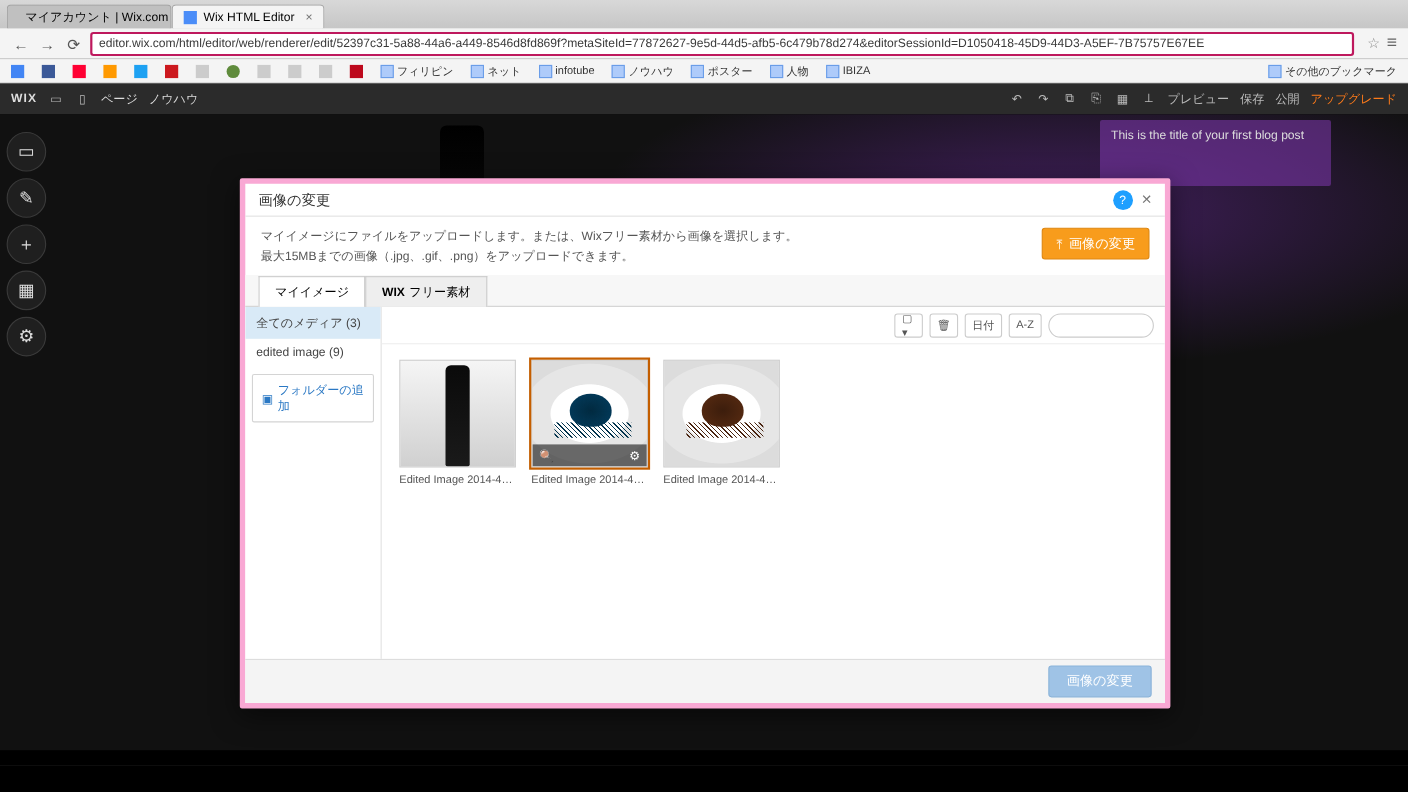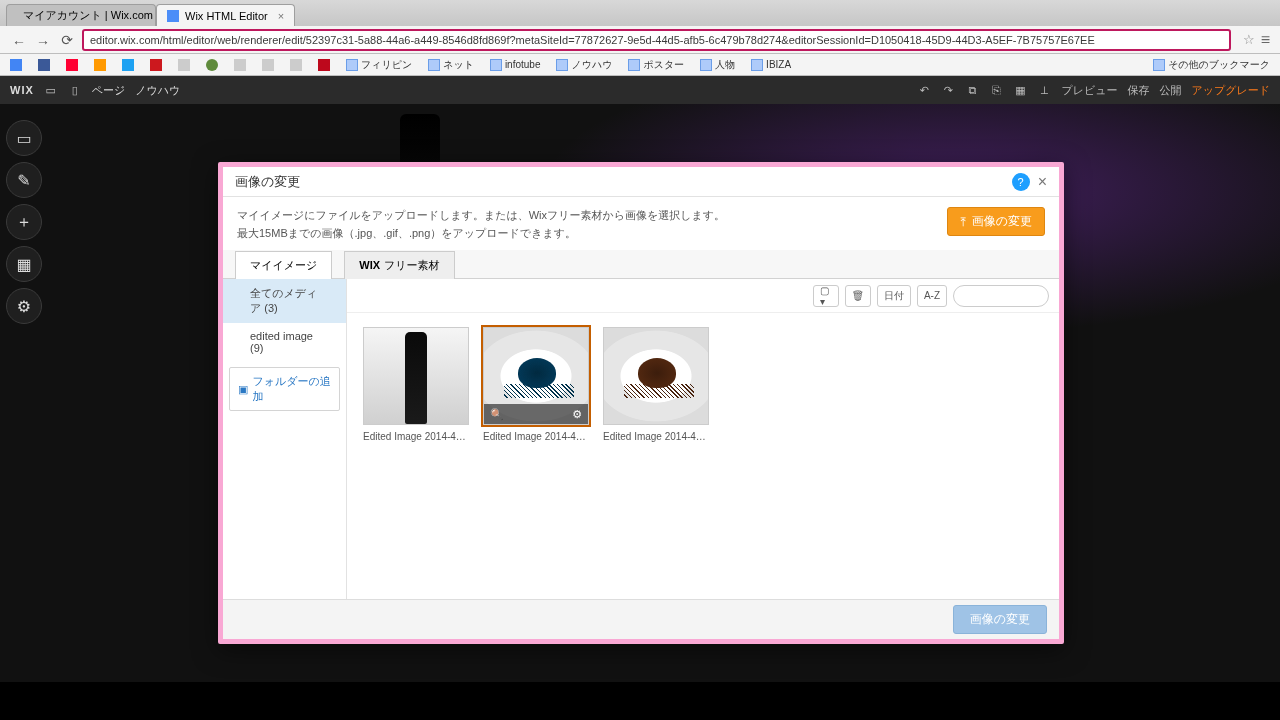--- a/index.html
+++ b/index.html
@@ -58,28 +58,28 @@
 .modal-title { font-size: 13px; color: #333; }
 .modal-head .spacer { flex: 1; }
 .help-ic { width: 18px; height: 18px; border-radius: 50%; background: #1e9fff; color: #fff; font-size: 11px; display: flex; align-items: center; justify-content: center; margin-right: 8px; cursor: pointer; }
 .close-ic { font-size: 16px; color: #777; cursor: pointer; }
 
 .modal-desc-row { padding: 10px 14px 8px; display: flex; align-items: flex-start; }
 .modal-desc { font-size: 11px; color: #555; line-height: 1.6; }
 .upload-btn { margin-left: auto; background: #f89c1c; color: #fff; border-radius: 3px; padding: 5px 12px; font-size: 12px; display: flex; align-items: center; gap: 6px; cursor: pointer; border: 1px solid #de8610; }
 .upload-btn .ic { font-size: 12px; }
 
-.modal-tabs { display: flex; gap: 12px; padding: 0 12px; border-bottom: 1px solid #d2d2d2; background: #f7f7f7; }
+.modal-tabs { display: flex; gap: 0; padding: 0 12px; border-bottom: 1px solid #d2d2d2; background: #f7f7f7; }
 .mtab { padding: 6px 14px; font-size: 11px; border: 1px solid #ccc; border-bottom: none; background: #eee; cursor: pointer; position: relative; top: 1px; }
 .mtab.active { background: #fff; }
 .mtab .wix { font-weight: bold; color: #000; margin-right: 4px; }
 
 .modal-body { flex: 1; display: flex; overflow: hidden; }
 .sidebar { width: 124px; border-right: 1px solid #e2e2e2; background: #fff; display: flex; flex-direction: column; }
-.side-item { padding: 7px 27px; font-size: 11px; color: #444; cursor: pointer; }
+.side-item { padding: 7px 10px; font-size: 11px; color: #444; cursor: pointer; }
 .side-item.active { background: #d9eaf7; }
 .side-footer { margin-top: auto; padding: 6px 8px; font-size: 11px; color: #2a78c4; cursor: pointer; border: 1px solid #d4d4d4; border-radius: 2px; margin: 6px; display: flex; gap: 4px; align-items: center; }
 
 .gallery-wrap { flex: 1; display: flex; flex-direction: column; }
 .toolbar { height: 34px; display: flex; align-items: center; justify-content: flex-end; gap: 6px; padding: 0 10px; border-bottom: 1px solid #eee; }
 .tb-btn { height: 22px; border: 1px solid #ccc; border-radius: 3px; background: #fff; font-size: 10px; padding: 0 6px; display: flex; align-items: center; gap: 3px; cursor: pointer; color: #555; }
 .tb-btn.sq { width: 26px; justify-content: center; }
 .tb-search { height: 22px; width: 96px; border: 1px solid #ccc; border-radius: 11px; padding: 0 8px 0 22px; font-size: 10px; position: relative; }
 .tb-search-wrap { position: relative; }
 .tb-search-wrap .ic { position: absolute; left: 6px; top: 3px; font-size: 11px; color: #888; pointer-events: none; }
@@ -226,20 +226,23 @@
       <span class="hicon">▦</span>
       <span class="hicon">⟂</span>
       <span class="hitem">プレビュー</span>
       <span class="hitem">保存</span>
       <span class="hitem">公開</span>
       <span class="hitem orange">アップグレード</span>
     </div>
 
     <div class="page-hint">
       <div class="wine"></div>
+      <div class="panel">
+        <div>This is the title of your first blog post</div>
+      </div>
     </div>
 
     <div class="left-rail">
       <div class="rail-btn">▭</div>
       <div class="rail-btn">✎</div>
       <div class="rail-btn">＋</div>
       <div class="rail-btn">▦</div>
       <div class="rail-btn">⚙</div>
     </div>
 

